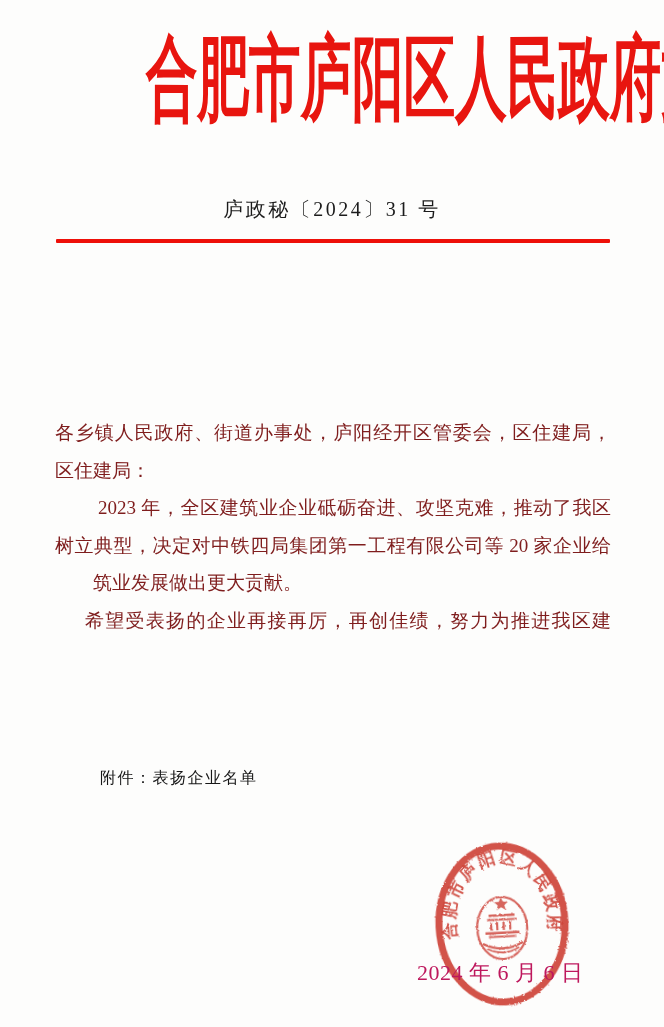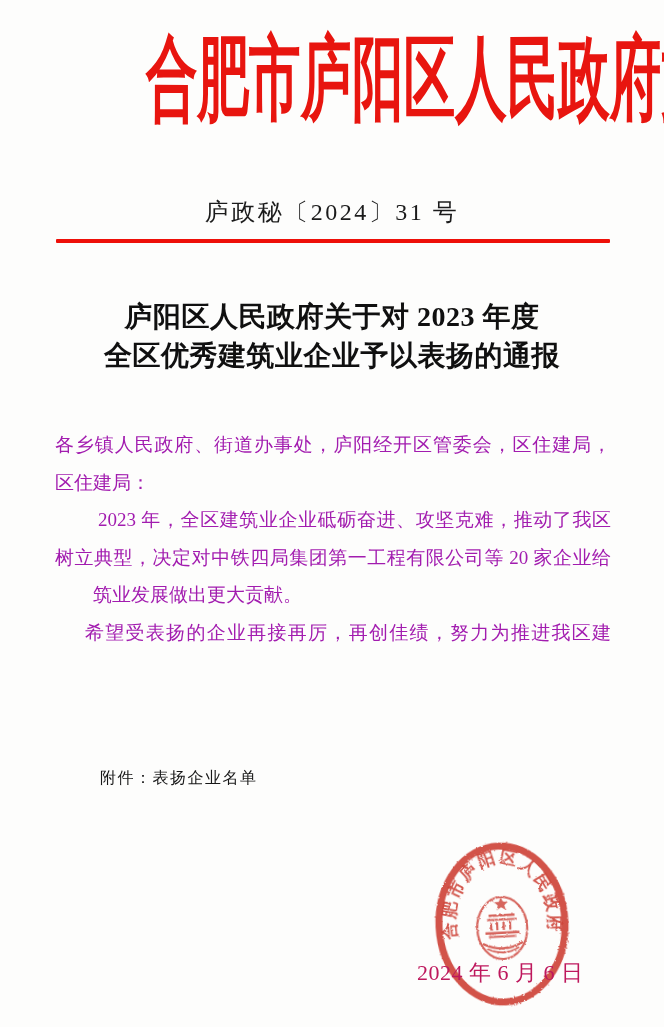--- a/index.html
+++ b/index.html
@@ -9,34 +9,34 @@
     font-family:"Liberation Serif","DejaVu Serif",serif;color:#161616;
   }
   
   .masthead{
     position:absolute;top:26px;left:0;width:664px;text-align:center;
     font-weight:bold;font-size:92px;line-height:106px;color:#e8150f;
     white-space:nowrap;transform:scaleX(0.56);transform-origin:50% 50%;
   }
   .doc-number{
     position:absolute;top:196px;left:0;width:664px;text-align:center;
-    font-size:24px;letter-spacing:2.5px;color:#1b1b1b;
+    font-size:20px;letter-spacing:2.5px;color:#1b1b1b;
   }
   .red-rule{
     position:absolute;left:56px;top:239px;width:554px;height:4px;
     background:#ee1009;border-radius:1px;
   }
   .doc-title{
     position:absolute;top:297px;left:0;width:664px;text-align:center;
     font-weight:bold;font-size:28px;line-height:39px;color:#101010;
     letter-spacing:0.5px;
   }
   .body-text{
     position:absolute;top:414px;left:55px;width:556px;
-    font-size:19px;line-height:37.6px;color:#a21caf;margin-top:12px;
+    font-size:19px;line-height:37.6px;color:#7f1d1d;
   }
   .bline{text-align:justify;}
   .bline.full{text-align-last:justify;}
   .bline.ind{text-indent:43px;}
   .bline.ind-a{padding-left:30px;}
   .bline.ind-b{padding-left:38px;}
   .attachment{
     position:absolute;left:100px;top:768px;font-size:16px;
     letter-spacing:1.5px;color:#171717;
   }
@@ -53,24 +53,20 @@
 <body>
 
 <div class="page">
 
   <div class="masthead">合肥市庐阳区人民政府文件</div>
 
   <div class="doc-number">庐政秘〔2024〕31 号</div>
 
   <div class="red-rule"></div>
 
-  <div class="doc-title">
-    <div>庐阳区人民政府关于对 2023 年度</div>
-    <div>全区优秀建筑业企业予以表扬的通报</div>
-  </div>
 
   <div class="body-text">
     <div class="bline full">各乡镇人民政府、街道办事处，庐阳经开区管委会，区住建局，</div>
     <div class="bline">区住建局：</div>
     <div class="bline ind full">2023 年，全区建筑业企业砥砺奋进、攻坚克难，推动了我区</div>
     <div class="bline full">树立典型，决定对中铁四局集团第一工程有限公司等 20 家企业给</div>
     <div class="bline ind-b">筑业发展做出更大贡献。</div>
     <div class="bline ind-a full">希望受表扬的企业再接再厉，再创佳绩，努力为推进我区建</div>
   </div>
 

